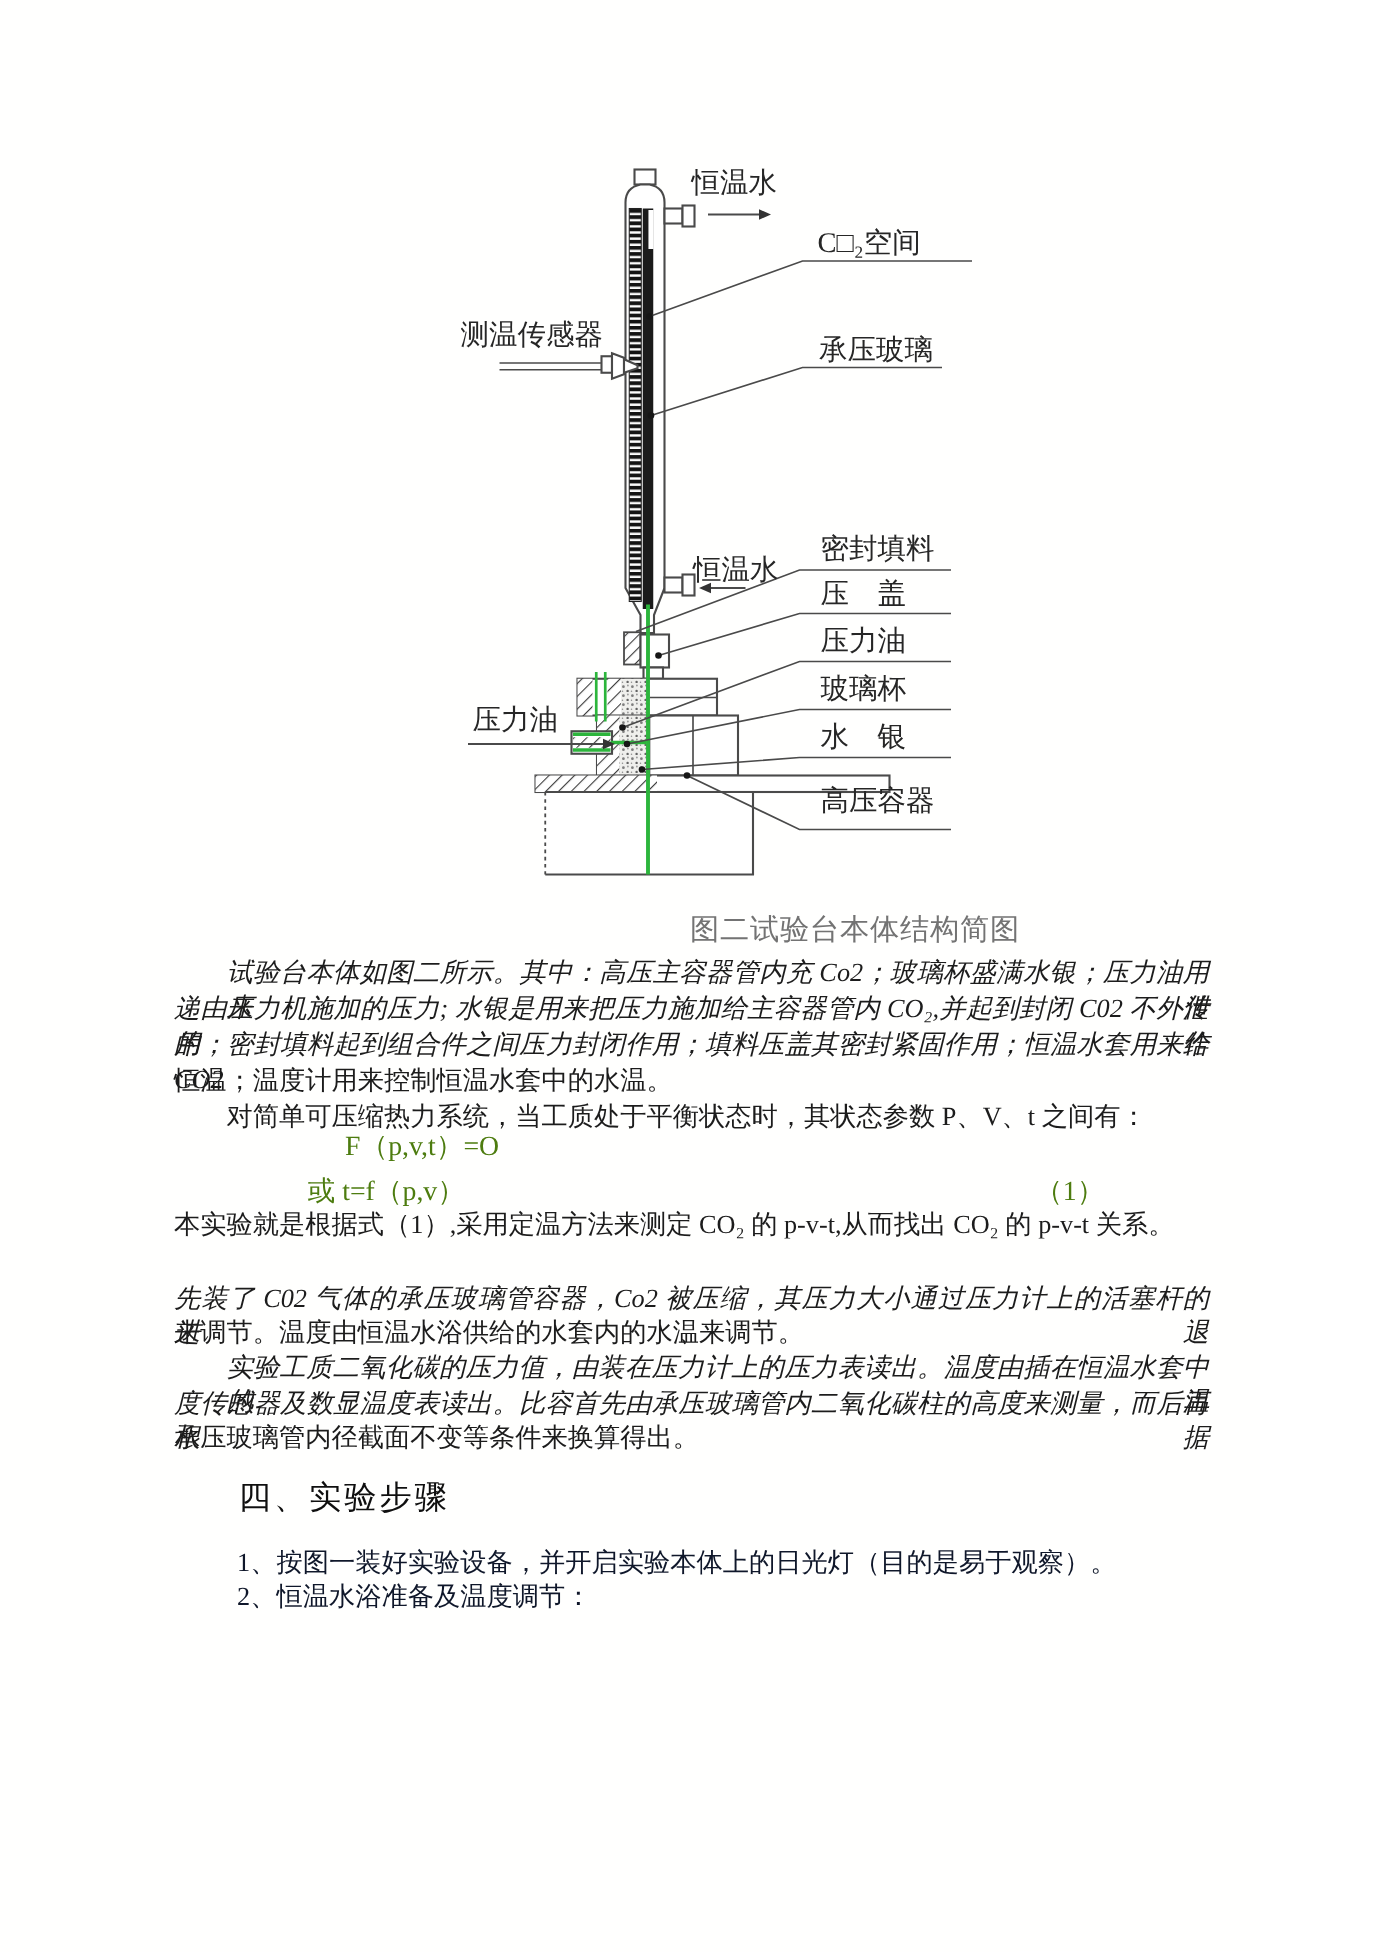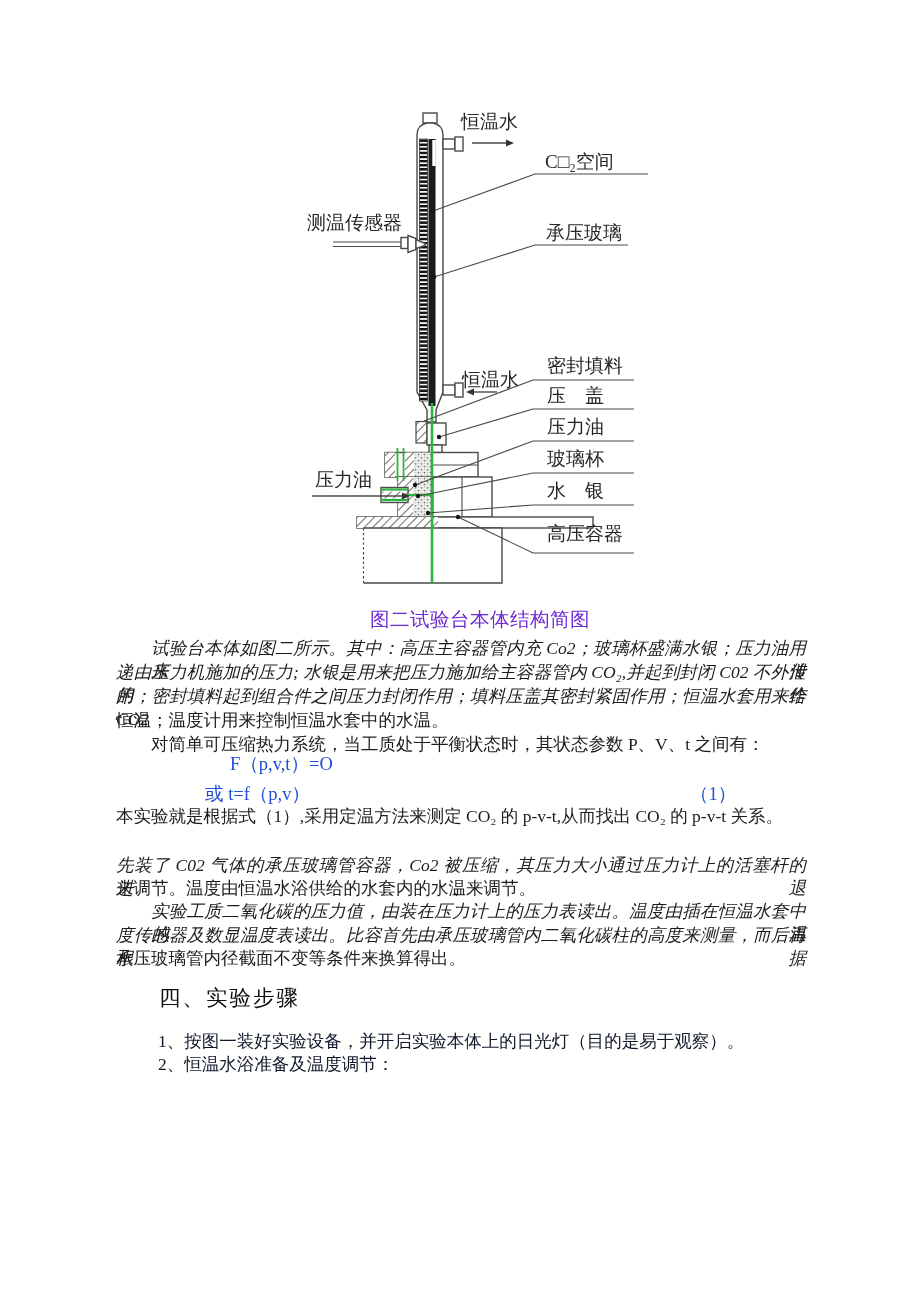--- a/index.html
+++ b/index.html
@@ -2,23 +2,23 @@
 <html><head>
 <meta charset="utf-8">
 <style>
   html,body{margin:0;padding:0;background:#fff;}
   #page{position:relative;width:840px;height:1301px;background:#fffffe;overflow:hidden;
         font-family:"Liberation Serif","DejaVu Serif",serif;}
   .diagram{position:absolute;left:280px;top:100px;width:440px;height:540px;}
   .tl{position:absolute;left:116px;width:690px;font-size:17.5px;line-height:1.32;color:#1c1c1c;white-space:normal;}
   .ind{left:151px;width:655px;}
   .fill{text-align:justify;text-align-last:justify;font-style:italic;}
-  .caption{position:absolute;left:280px;top:606px;width:400px;text-align:center;
-           font-size:19.5px;color:#6d28d9;letter-spacing:0.5px;}
-  .formula{position:absolute;font-size:18.5px;color:#1d4ed8;}
+  .caption{position:absolute;left:280px;top:606px;width:400px;text-align:right;
+           font-size:19.5px;color:#737373;letter-spacing:0.5px;}
+  .formula{position:absolute;font-size:18.5px;color:#4d7c0f;}
   .heading{position:absolute;left:159px;top:983px;font-size:21.5px;font-weight:normal;
            color:#0f0f0f;letter-spacing:2px;}
   .step{position:absolute;left:158px;font-size:17.5px;color:#0f172a;}
   .dlbl{font-family:"Liberation Serif","DejaVu Sans",serif;font-size:19px;fill:#262626;}
   .stroked{stroke:#4a4a4a;stroke-width:1.4;fill:#fff;}
   .thin{stroke:#4a4a4a;stroke-width:1.1;fill:none;}
 </style>
 </head>
 <body>
 

